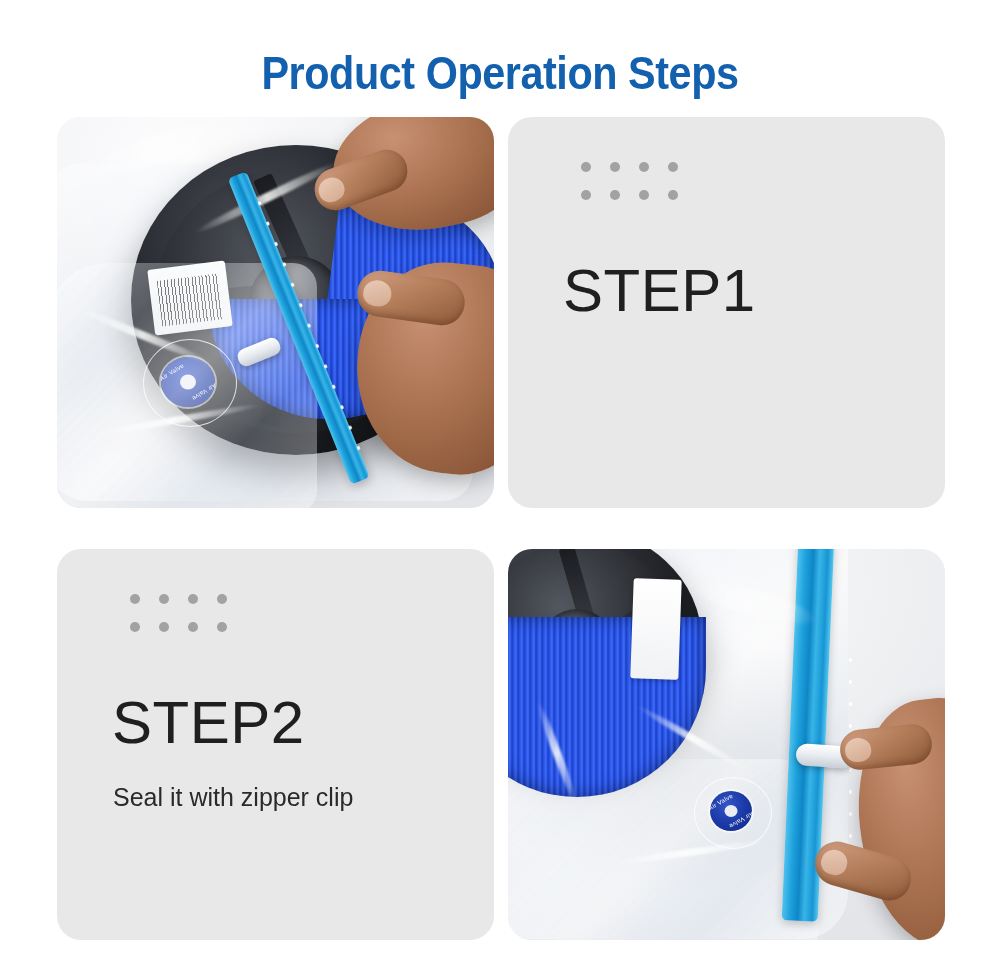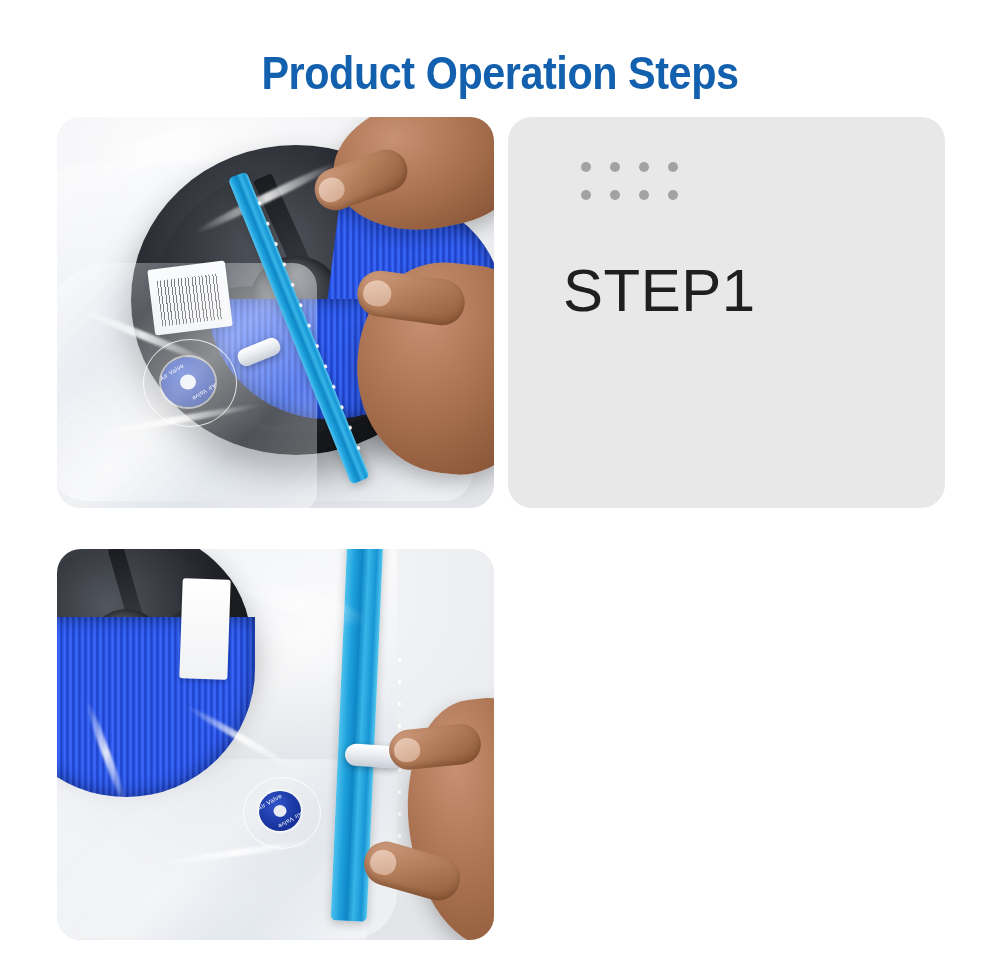--- a/index.html
+++ b/index.html
@@ -332,20 +332,34 @@
       <span class="dot"></span>
       <span class="dot"></span>
       <span class="dot"></span>
       <span class="dot"></span>
       <span class="dot"></span>
       <span class="dot"></span>
     </div>
     <h2 class="step-heading">STEP1</h2>
   </div>
 
+  <div class="card card-text">
+    <div class="dot-grid">
+      <span class="dot"></span>
+      <span class="dot"></span>
+      <span class="dot"></span>
+      <span class="dot"></span>
+      <span class="dot"></span>
+      <span class="dot"></span>
+      <span class="dot"></span>
+      <span class="dot"></span>
+    </div>
+    <h2 class="step-heading">STEP2</h2>
+    <p class="step-desc" style="width:380px;">Seal it with zipper clip</p>
+  </div>
 
   <div class="card card-photo">
     <div class="photo-stage">
       <div class="backdrop"></div>
       <div class="table-shadow" style="background: radial-gradient(ellipse 60% 48% at 38% 55%, rgba(110,120,135,0.26) 0%, rgba(255,255,255,0) 72%);"></div>
 
       <div class="bag-film" style="left:-20px; top:-10px; width:360px; height:400px; border-radius:0 0 46px 0;"></div>
       <div class="bag-film" style="left:-20px; top:210px; width:330px; height:200px; border-radius:0 40px 0 0; opacity:0.8;"></div>
 
       <div class="spool" style="left:-56px; top:-22px; width:250px; height:230px;">

